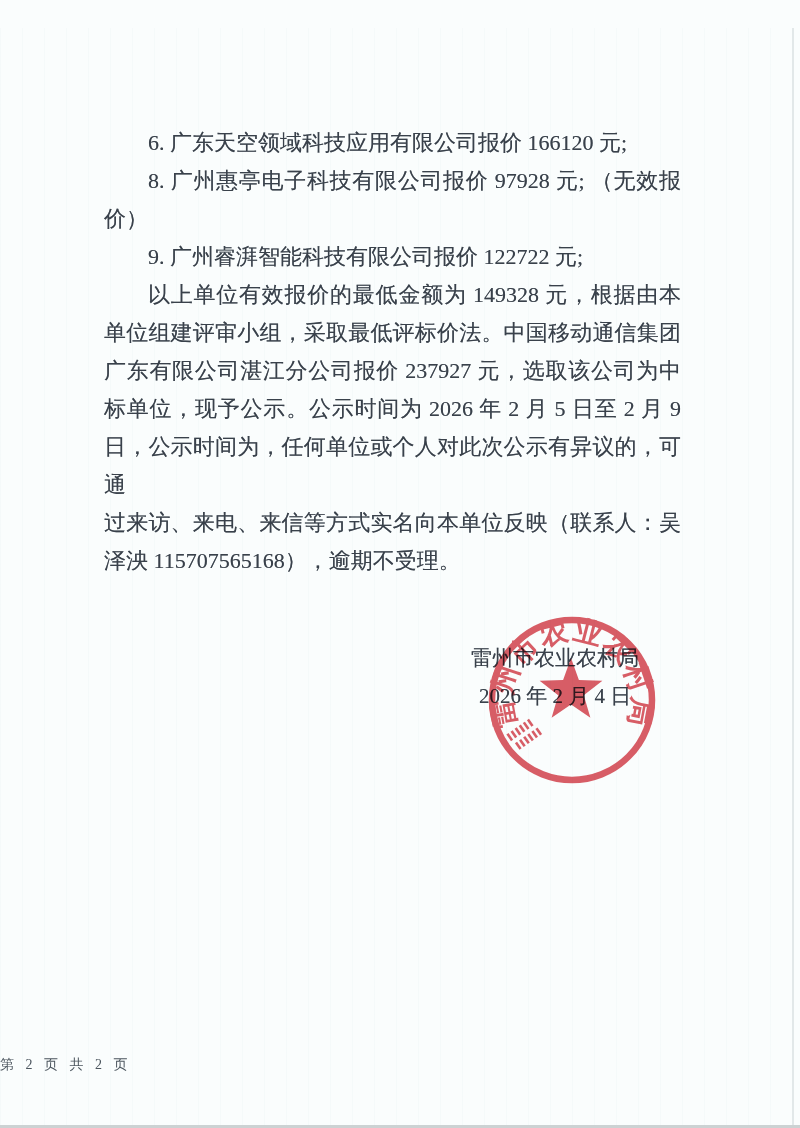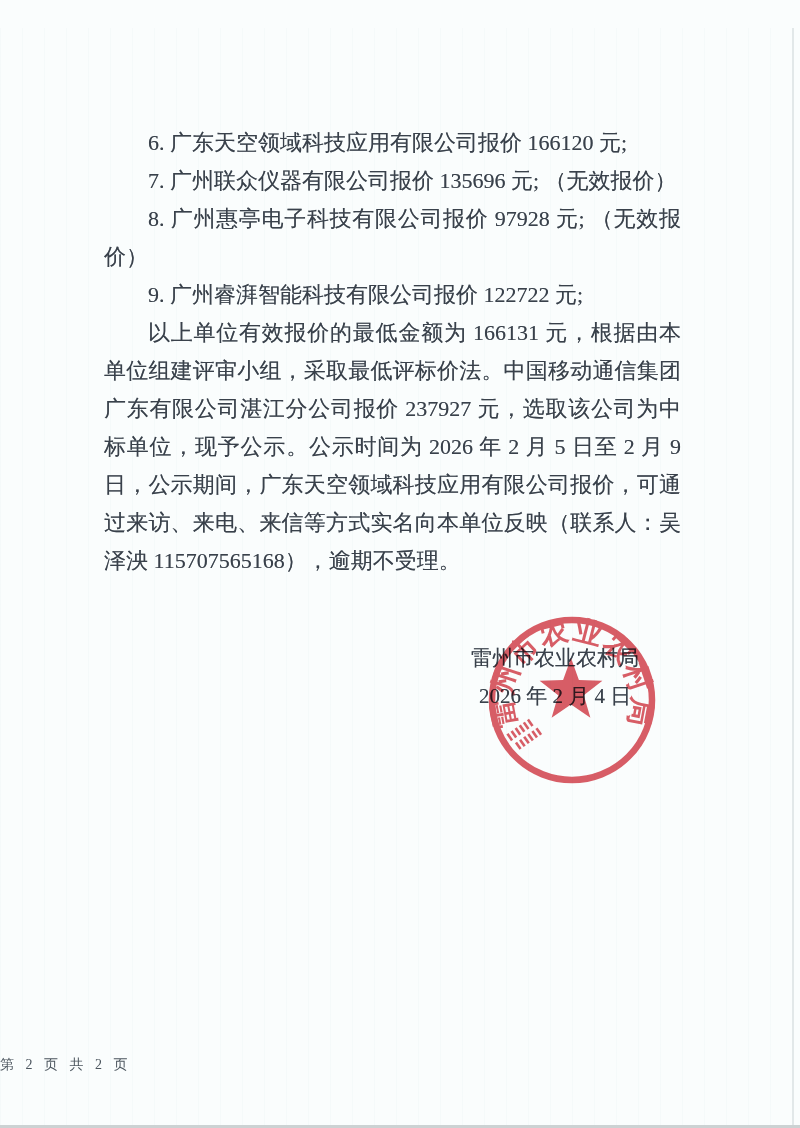--- a/index.html
+++ b/index.html
@@ -49,29 +49,28 @@
     text-align:left;font-size:14px;letter-spacing:4px;color:#4b555e;
   }
 </style>
 </head>
 <body>
 
 <div class="page">
 
   <div class="body-text">
       <div class="line indent">6. 广东天空领域科技应用有限公司报价 166120 元;</div>
-      <div class="line indent">7. 广州联众仪器有限公司报价 135696 元; （无效报价）</div>
       <div class="line indent fill">8. 广州惠亭电子科技有限公司报价 97928 元; （无效报</div>
       <div class="line">价）</div>
       <div class="line indent">9. 广州睿湃智能科技有限公司报价 122722 元;</div>
-      <div class="line indent fill">以上单位有效报价的最低金额为 166131 元，根据由本</div>
+      <div class="line indent fill">以上单位有效报价的最低金额为 149328 元，根据由本</div>
       <div class="line fill">单位组建评审小组，采取最低评标价法。中国移动通信集团</div>
       <div class="line fill">广东有限公司湛江分公司报价 237927 元，选取该公司为中</div>
       <div class="line fill">标单位，现予公示。公示时间为 2026 年 2 月 5 日至 2 月 9</div>
-      <div class="line fill">日，公示期间，广东天空领域科技应用有限公司报价，可通</div>
+      <div class="line fill">日，公示时间为，任何单位或个人对此次公示有异议的，可通</div>
       <div class="line fill">过来访、来电、来信等方式实名向本单位反映（联系人：吴</div>
       <div class="line">泽泱 115707565168），逾期不受理。</div>
     </div>
 
   <div class="signature">
     <div>雷州市农业农村局</div>
     <div>2026 年 2 月 4 日</div>
   </div>
 
   <svg class="seal" viewBox="0 0 176 176" aria-hidden="true">

